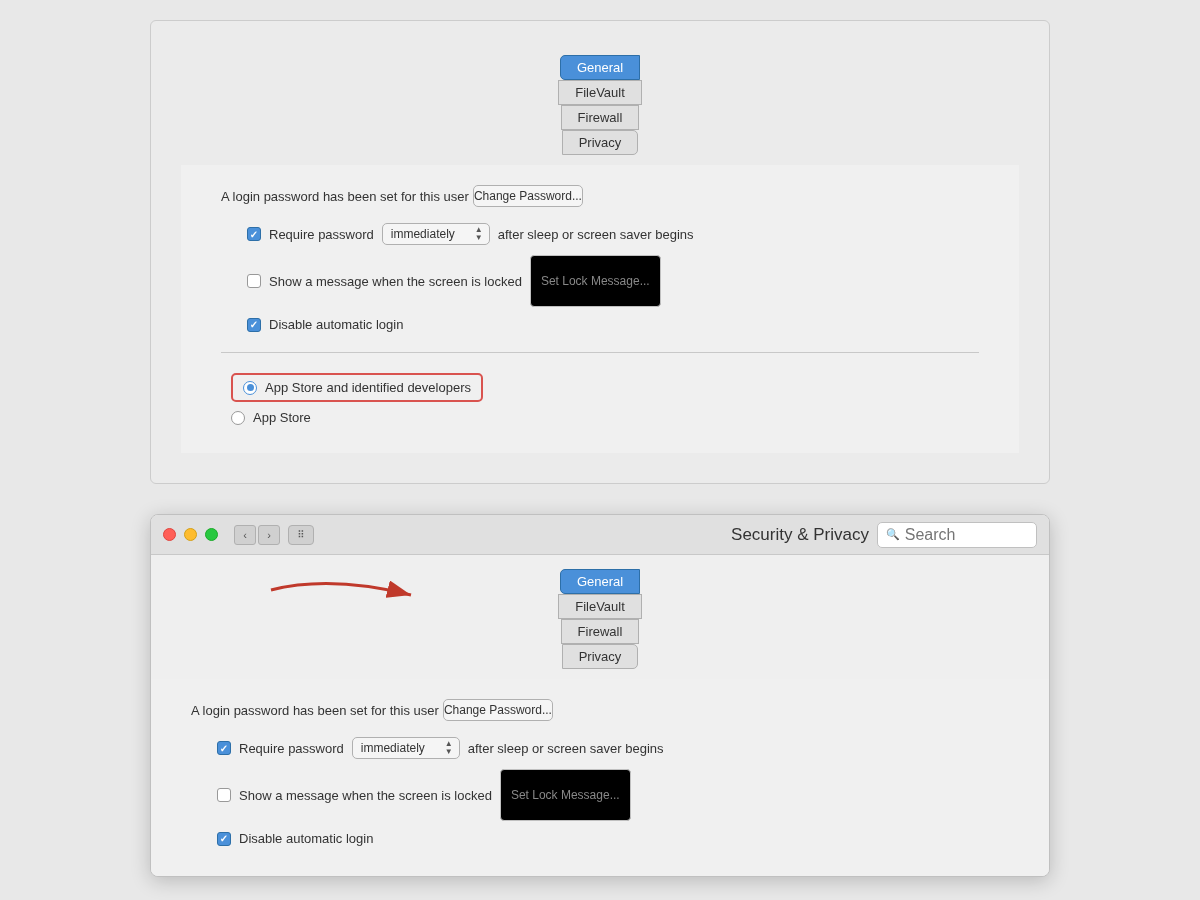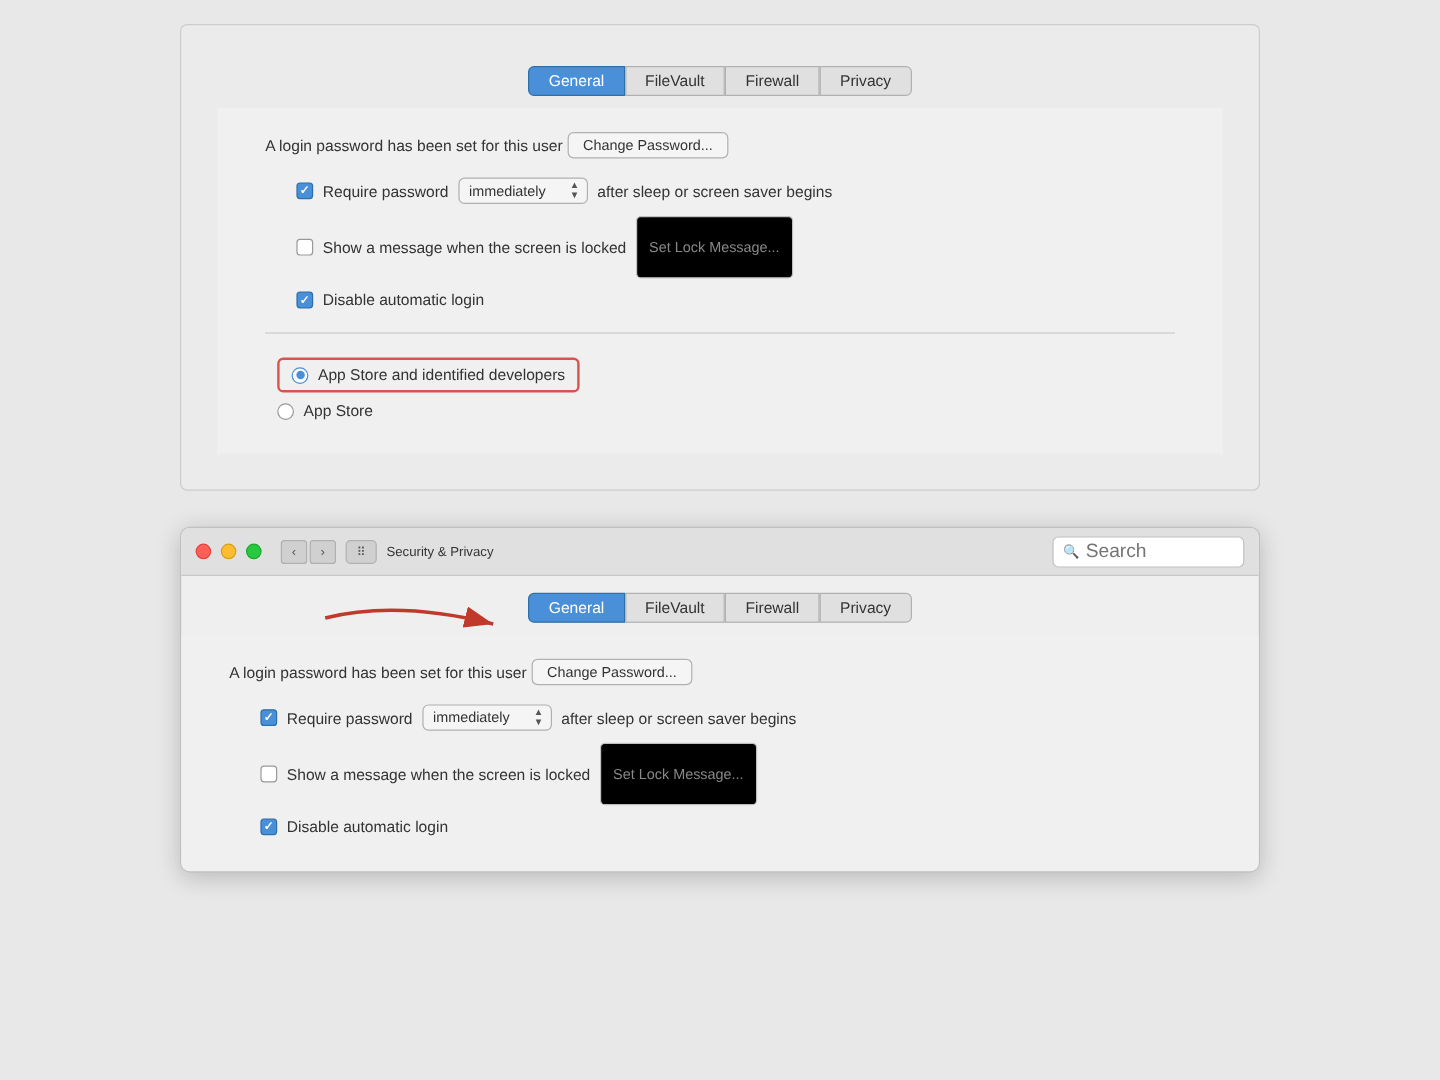--- a/index.html
+++ b/index.html
@@ -87,22 +87,22 @@
       display: flex;
       align-items: center;
       justify-content: center;
       cursor: pointer;
       font-size: 10px;
       color: #555;
     }
 
     .window-title {
       flex: 1;
-      text-align: left;
-      font-size: 11px;
+      text-align: right;
+      font-size: 17px;
       font-weight: 500;
       color: #333;
     }
 
     .search-box {
       display: flex;
       align-items: center;
       background: #fff;
       border: 1px solid #c0c0c0;
       border-radius: 5px;
@@ -123,20 +123,21 @@
       width: 120px;
     }
 
     
     .tab-bar {
       display: flex;
       justify-content: center;
       align-items: center;
       padding: 14px 0 10px 0;
       gap: 0;
+      flex-direction: column;
     }
 
     .tab-btn {
       padding: 4px 16px;
       font-size: 13px;
       border: 1px solid #b0b0b0;
       background: #e0e0e0;
       cursor: pointer;
       color: #333;
     }
@@ -157,21 +158,21 @@
     .login-password-row {
       display: flex;
       align-items: center;
       gap: 4px;
       margin-bottom: 16px;
     }
     .change-password-btn {
       background: #f5f5f5;
       border: 1px solid #b0b0b0;
       border-radius: 5px;
-      padding: 3px 12px;
+      padding: 3px 0;
       font-size: 12px;
       cursor: pointer;
       color: #333;
     }
 
     .checkbox-row {
       display: flex;
       align-items: center;
       gap: 8px;
       margin-bottom: 10px;

